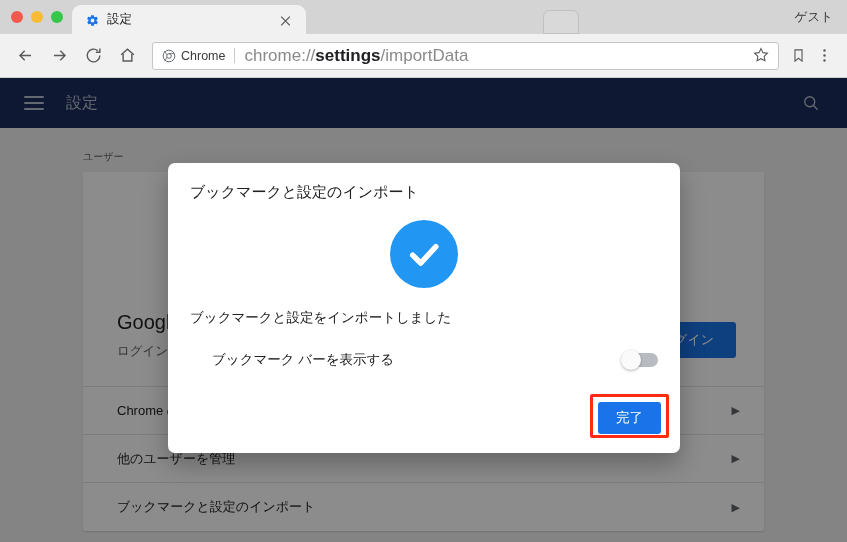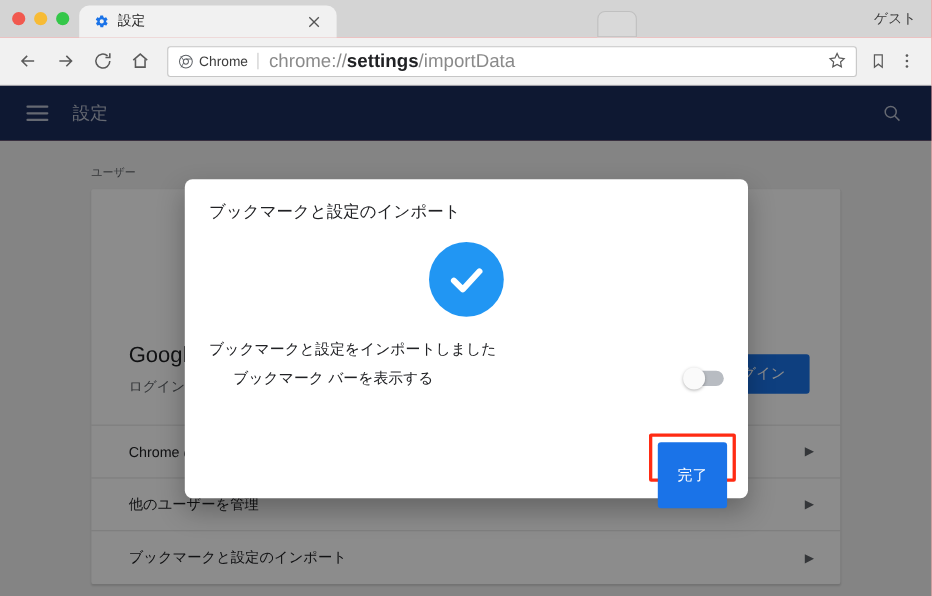--- a/index.html
+++ b/index.html
@@ -150,41 +150,41 @@
     overflow:hidden;
   }
   .dlg-title { position:absolute; left:22px; top:20px; font-size:15px; color:#202124; }
   .check-wrap { position:absolute; left:0; top:57px; width:512px; display:flex; justify-content:center; }
   .check-circle {
     width:68px; height:68px; border-radius:50%; background:#2196f3;
     display:flex; align-items:center; justify-content:center;
   }
   .dlg-msg { position:absolute; left:22px; top:146px; font-size:13.5px; color:#202124; }
   .toggle-row {
-    position:absolute; left:22px; right:22px; top:172px;
+    position:absolute; left:22px; right:22px; top:188px;
     display:flex; align-items:center;gap:20px;
   }
   .toggle-label { font-size:13.5px; color:#202124; margin-left:22px; }
   .toggle {
     margin-left:auto; width:34px; height:14px; border-radius:7px;
     background:#b8bcc2; position:relative; cursor:pointer;
   }
   .toggle .knob {
     position:absolute; left:-3px; top:-3px; width:20px; height:20px;
     border-radius:50%; background:#fafafa;
     box-shadow:0 1px 3px rgba(0,0,0,0.3);
   }
   .done-highlight {
     position:absolute; left:590px; top:394px; width:79px; height:44px;
     border:3px solid #ff2b13; border-radius:2px;
   }
   .done-btn {
     position:absolute; left:598px; top:402px;
     background:#1a73e8; color:#ffffff; border:none; border-radius:3px;
-    font-size:13.5px; padding:21px 18px; font-family:inherit; cursor:pointer;
+    font-size:13.5px; padding:7px 18px; font-family:inherit; cursor:pointer;
   }
 </style>
 </head>
 <body>
 
 <div class="window">
 
   <div class="tabstrip">
     <div class="traffic">
       <span class="dot red"></span>

